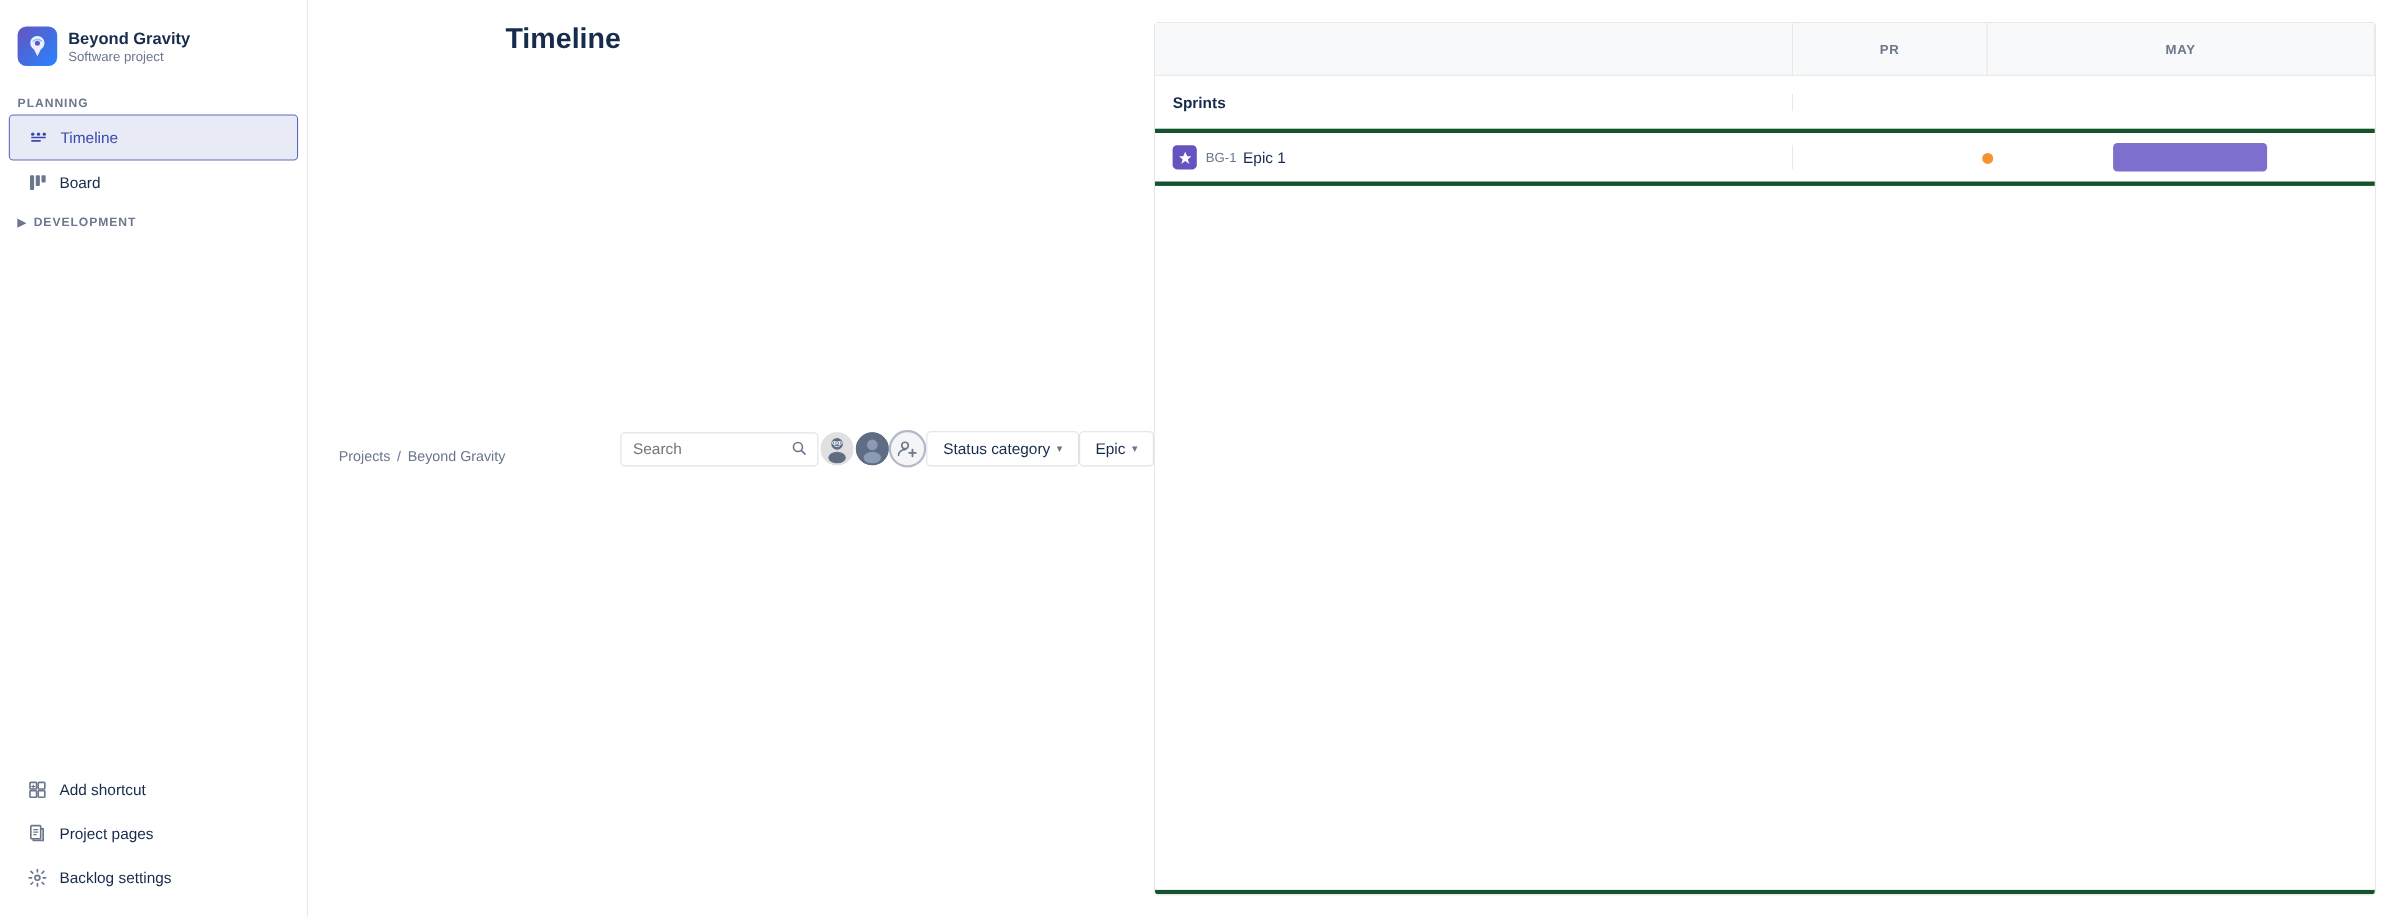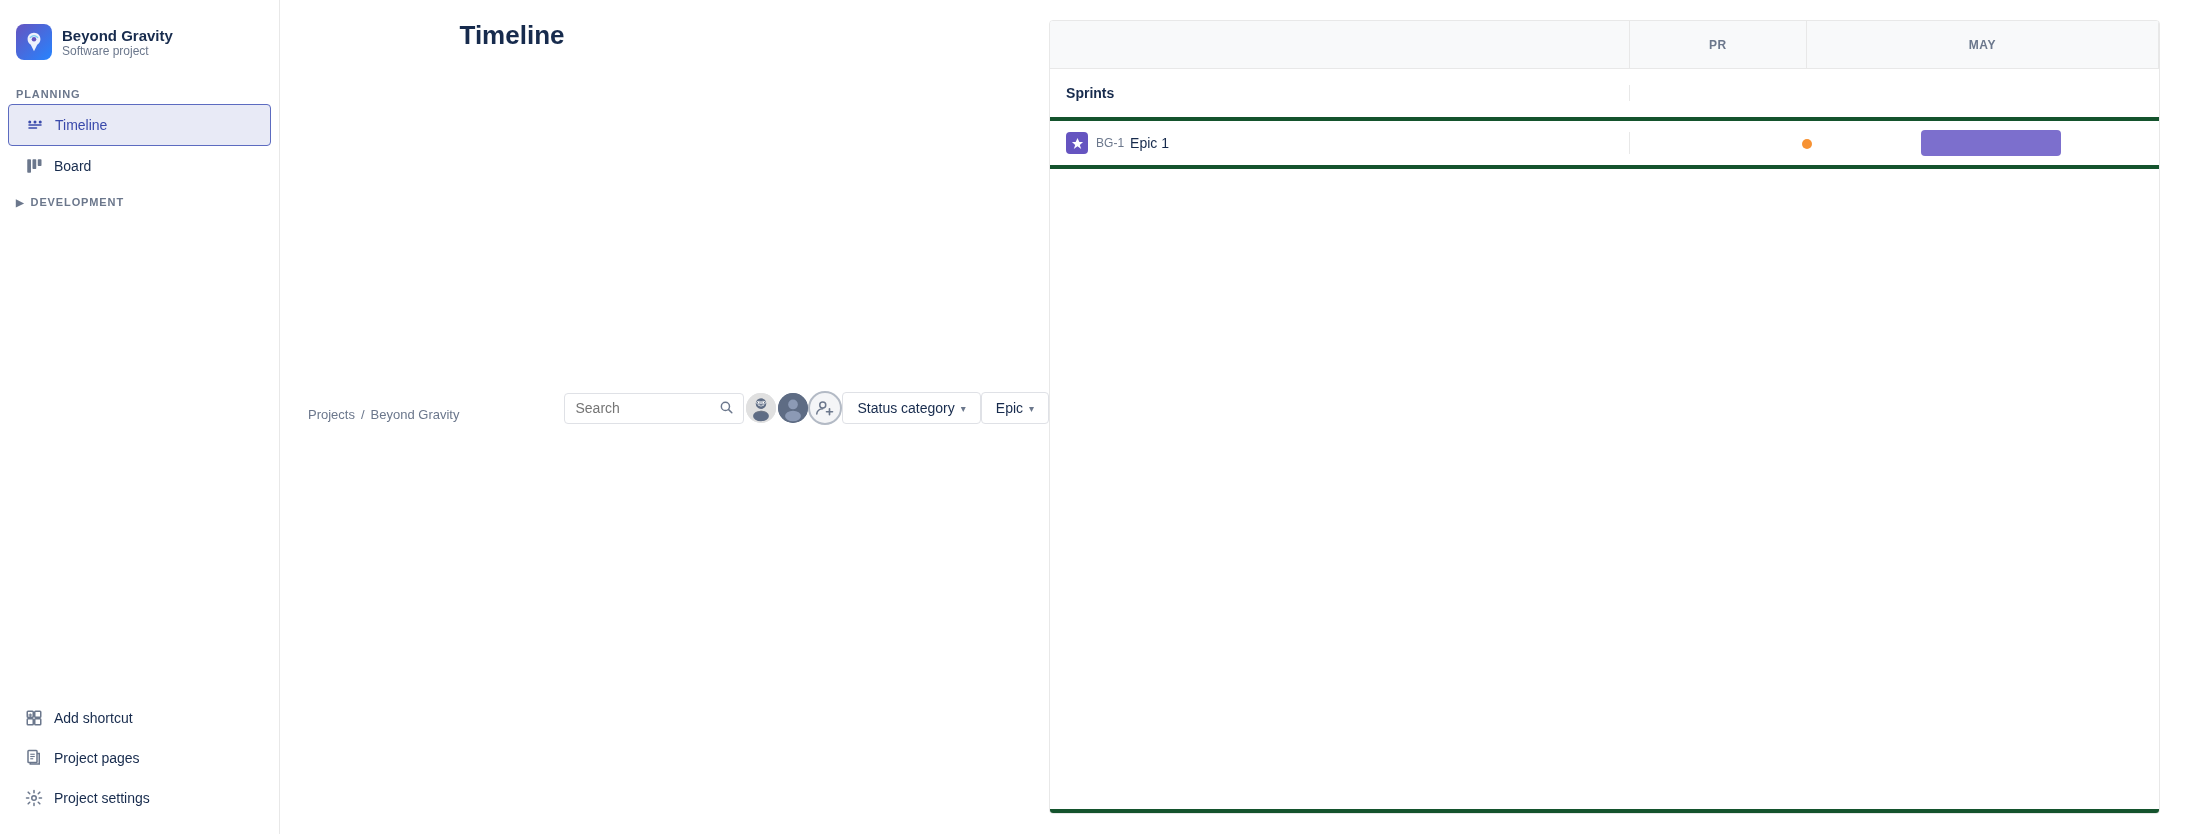--- a/index.html
+++ b/index.html
@@ -452,21 +452,21 @@
       <span>Project pages</span>
     </div>
 
     <div class="sidebar-nav-item">
       <span class="icon">
         <svg width="18" height="18" viewBox="0 0 24 24" fill="none">
           <circle cx="12" cy="12" r="3" stroke="#6b778c" stroke-width="2" fill="none"></circle>
           <path d="M12 2v3M12 19v3M2 12h3M19 12h3M4.22 4.22l2.12 2.12M17.66 17.66l2.12 2.12M4.22 19.78l2.12-2.12M17.66 6.34l2.12-2.12" stroke="#6b778c" stroke-width="2" stroke-linecap="round"></path>
         </svg>
       </span>
-      <span>Project settings</span>
+      <span>Backlog settings</span>
     </div>
   </div>
 </aside>
 
 <main class="main-content">
   <div class="main-inner">
 
     <div class="breadcrumb">
       <span class="breadcrumb-link">Projects</span>
       <span class="breadcrumb-sep">/</span>

